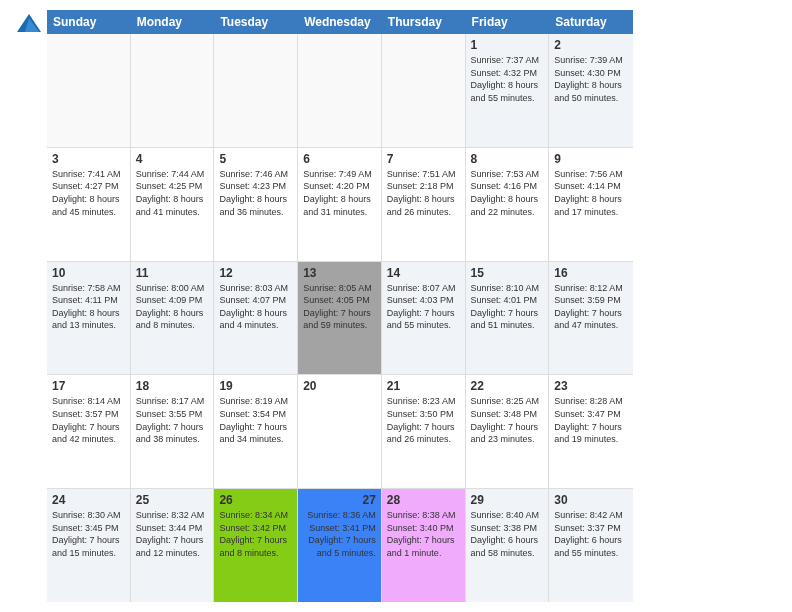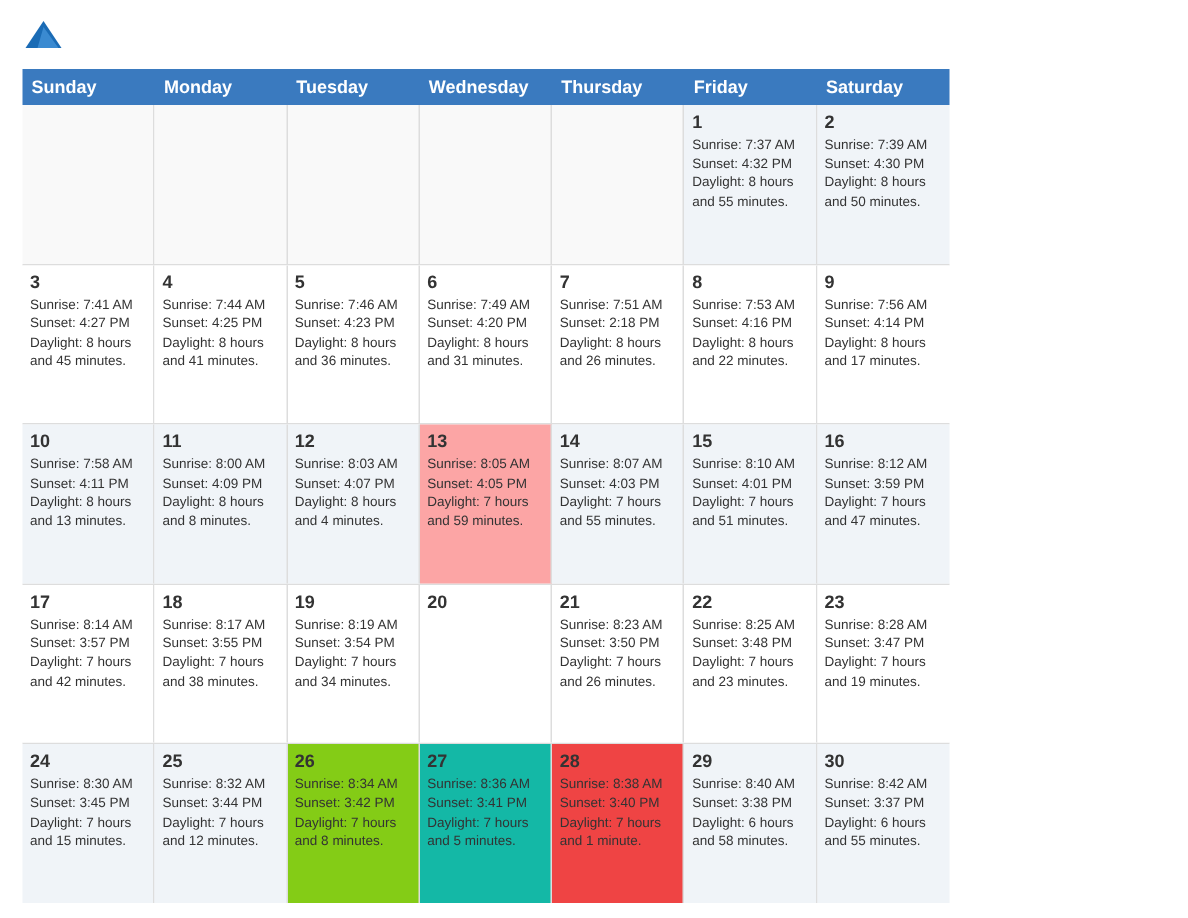--- a/index.html
+++ b/index.html
@@ -7,21 +7,20 @@
       width: 792px;
       height: 612px;
       font-family: Arial, sans-serif;
       background: #fff;
       overflow: hidden;
     }
     .page {
       width: 636px;
       height: 612px;
       display: flex;
-      flex-direction: column;
       padding: 10px 3px 10px 15px;
     }
     .header {
       display: flex;
       align-items: flex-start;
       justify-content: space-between;
       margin-bottom: 8px;
     }
     .logo {
       display: flex;
@@ -220,21 +219,21 @@
             <div class="day-info" style="white-space: pre-line;">Sunrise: 8:00 AM
 Sunset: 4:09 PM
 Daylight: 8 hours and 8 minutes.</div>
           </div>
           <div class="cal-cell shaded" style="background: rgb(240, 244, 248);">
             <span class="day-num">12</span>
             <div class="day-info" style="white-space: pre-line;">Sunrise: 8:03 AM
 Sunset: 4:07 PM
 Daylight: 8 hours and 4 minutes.</div>
           </div>
-          <div class="cal-cell shaded" style="background: #fca5a5;">
+          <div class="cal-cell shaded" style="background: #a3a3a3;">
             <span class="day-num">13</span>
             <div class="day-info" style="white-space: pre-line;">Sunrise: 8:05 AM
 Sunset: 4:05 PM
 Daylight: 7 hours and 59 minutes.</div>
           </div>
           <div class="cal-cell shaded" style="background: rgb(240, 244, 248);">
             <span class="day-num">14</span>
             <div class="day-info" style="white-space: pre-line;">Sunrise: 8:07 AM
 Sunset: 4:03 PM
 Daylight: 7 hours and 55 minutes.</div>
@@ -305,27 +304,27 @@
             <div class="day-info" style="white-space: pre-line;">Sunrise: 8:32 AM
 Sunset: 3:44 PM
 Daylight: 7 hours and 12 minutes.</div>
           </div>
           <div class="cal-cell shaded" style="background: #84cc16;">
             <span class="day-num">26</span>
             <div class="day-info" style="white-space: pre-line;">Sunrise: 8:34 AM
 Sunset: 3:42 PM
 Daylight: 7 hours and 8 minutes.</div>
           </div>
-          <div class="cal-cell shaded" style="background: #14b8a6;">
+          <div class="cal-cell shaded" style="background: #3b82f6; text-align: right;">
             <span class="day-num">27</span>
             <div class="day-info" style="white-space: pre-line;">Sunrise: 8:36 AM
 Sunset: 3:41 PM
 Daylight: 7 hours and 5 minutes.</div>
           </div>
-          <div class="cal-cell shaded" style="background: #ef4444;">
+          <div class="cal-cell shaded" style="background: #f0abfc;">
             <span class="day-num">28</span>
             <div class="day-info" style="white-space: pre-line;">Sunrise: 8:38 AM
 Sunset: 3:40 PM
 Daylight: 7 hours and 1 minute.</div>
           </div>
           <div class="cal-cell shaded" style="background: rgb(240, 244, 248);">
             <span class="day-num">29</span>
             <div class="day-info" style="white-space: pre-line;">Sunrise: 8:40 AM
 Sunset: 3:38 PM
 Daylight: 6 hours and 58 minutes.</div>

